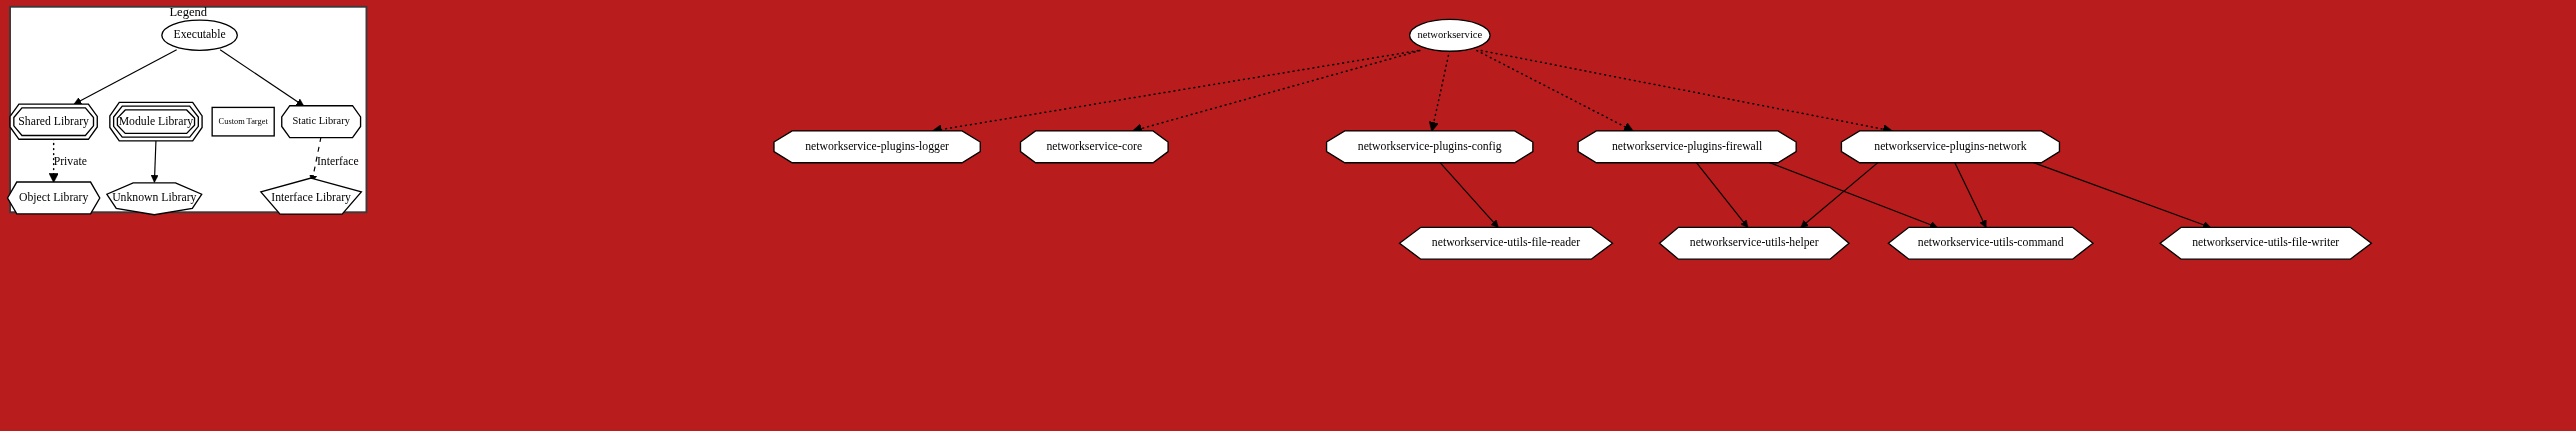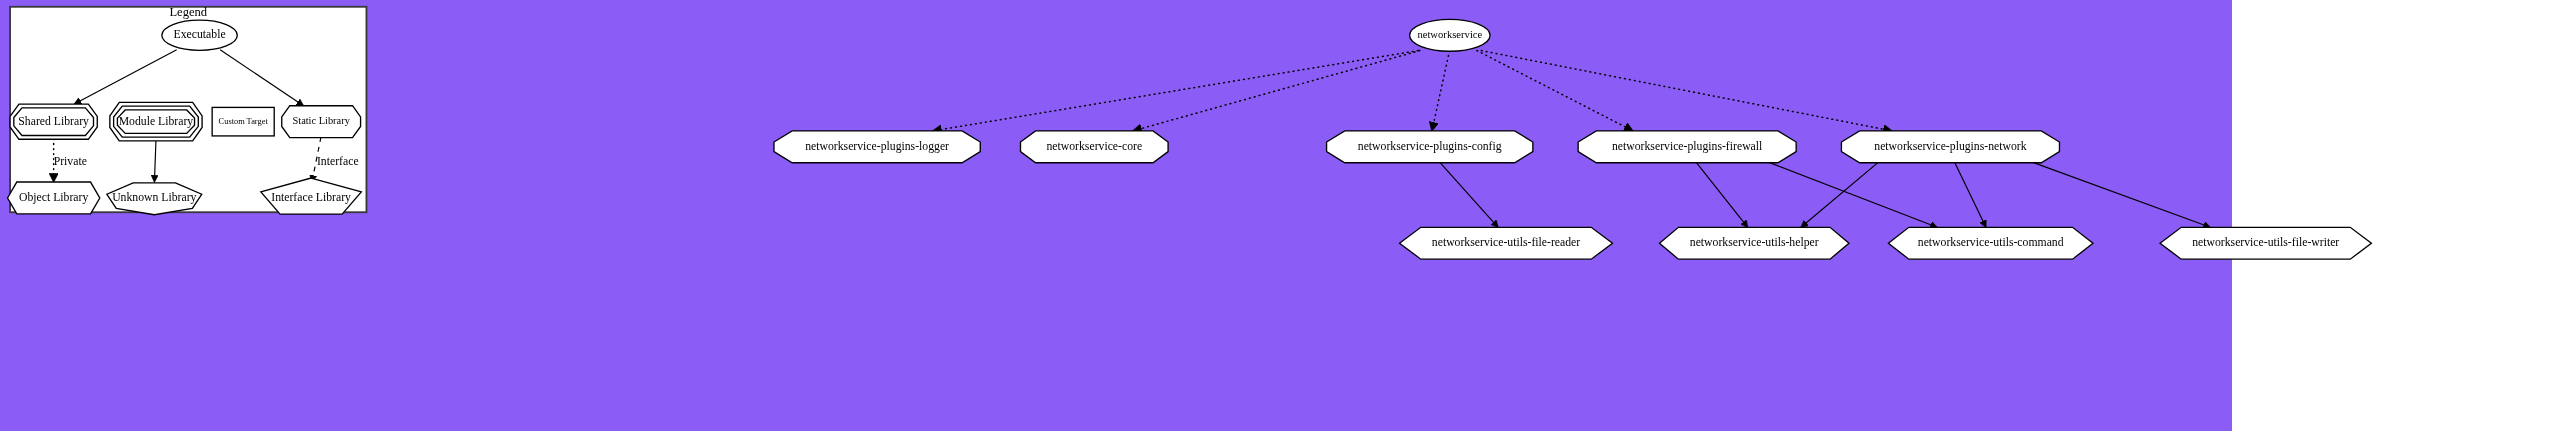--- a/index.html
+++ b/index.html
@@ -1,17 +1,17 @@
 <!DOCTYPE html>
 <html style="font-size:13.4px"><head>
 <meta charset="utf-8">
 <style>
   html,body{margin:0;padding:0;background:#ffffff;}
   body{width:2576px;height:432px;overflow:hidden;font-family:"Liberation Serif",serif;}
-  #root{position:relative;width:2232px;height:432px;background:#8b5cf6;}
+  #root{position:relative;width:2576px;height:432px;background:#b91c1c;}
   svg{display:block;}
   .nodeshape{fill:#ffffff;stroke:#000000;stroke-width:1.6;}
   .nodelabel{font-family:"Liberation Serif",serif;fill:#000000;text-anchor:middle;dominant-baseline:middle;}
   .edge{fill:none;stroke:#000000;stroke-width:1.4;}
   .edge-dotted{stroke-dasharray:1,5;stroke-width:1.8;stroke-linecap:round;}
   .edge-dashed{stroke-dasharray:6,6;}
   .edgelabel{font-family:"Liberation Serif",serif;fill:#000000;text-anchor:start;dominant-baseline:middle;}
   .clusterbox{fill:#ffffff;stroke:#3a3a3a;stroke-width:2.2;}
   .clusterlabel{font-family:"Liberation Serif",serif;fill:#000000;text-anchor:middle;dominant-baseline:middle;}
 </style>

